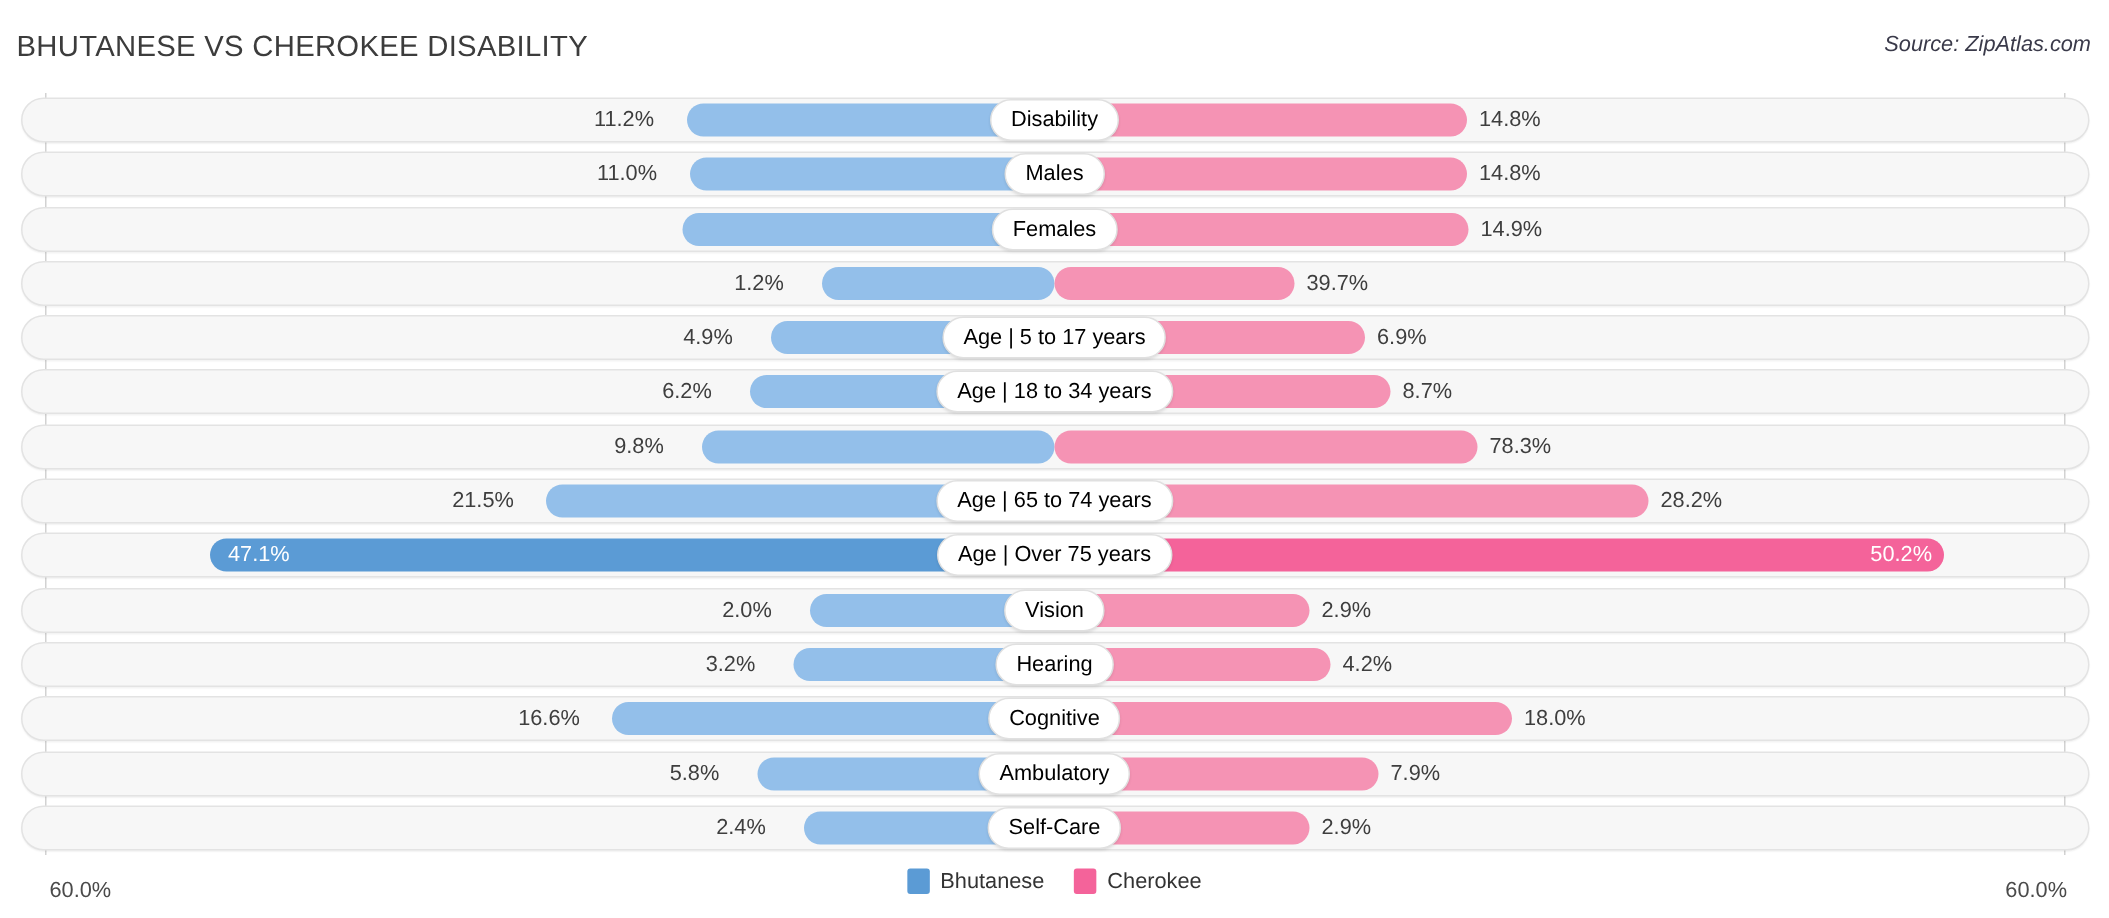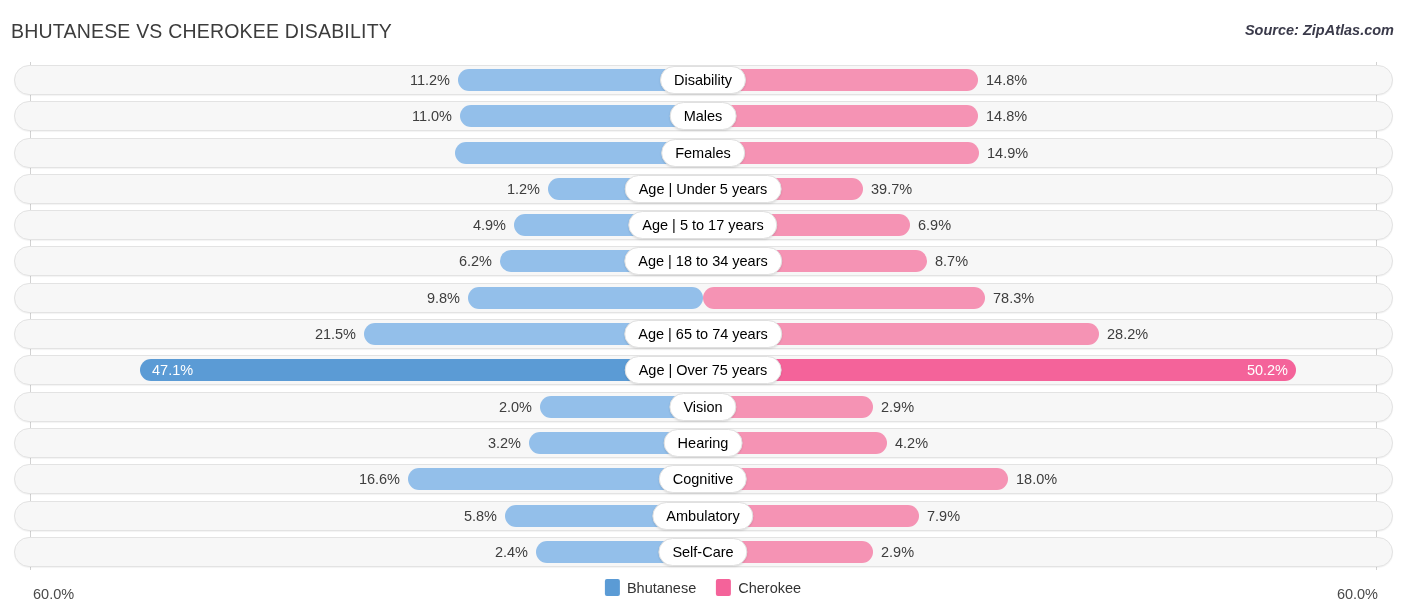--- a/index.html
+++ b/index.html
@@ -31,21 +31,21 @@
     letter-spacing: 0.2px;
     color: #3c3c3c;
     font-weight: 400;
     white-space: nowrap;
   }
   .source {
     position: absolute;
     right: 12px; top: 22px;
     font-size: 14.5px;
     font-style: italic;
-    font-weight: bold;
+    font-weight: normal;
     color: #3a3a4a;
     white-space: nowrap;
   }
 
   
   .plot {
     position: absolute;
     left: 0; top: 58px;
     width: 1406px;
     height: 512px;
@@ -95,21 +95,21 @@
 
   .val {
     position: absolute;
     top: 0;
     height: 30px;
     line-height: 30px;
     font-size: 14.5px;
     color: #3e3e3e;
     white-space: nowrap;
   }
-  .val.left  { text-align: right; }
+  .val.left  { text-align: center; }
   .val.right { text-align: left; }
   .val.inset { color: #ffffff; }
 
   .pill {
     position: absolute;
     top: 1px;
     height: 28px;
     line-height: 27px;
     background: #ffffff;
     border: 1px solid #e0e0e0;
@@ -191,21 +191,20 @@
           <div class="val left" style="left: 379px; width: 68px; margin-top: 46px;">11.5%</div>
           <div class="val right" style="left: 987px; width: 70px;">14.9%</div>
           <div class="pill" style="left: 703px;">Females</div>
         </div>
         <div class="row">
           <div class="track"></div>
           <div class="bar left" style="left: 548px; width: 155px;"></div>
           <div class="bar right" style="left: 703px; width: 160px;"></div>
           <div class="val left" style="left: 472px; width: 68px;">1.2%</div>
           <div class="val right" style="left: 871px; width: 70px;">39.7%</div>
-          <div class="pill" style="left: 703px;">Age | Under 5 years</div>
         </div>
         <div class="row">
           <div class="track"></div>
           <div class="bar left" style="left: 514px; width: 189px;"></div>
           <div class="bar right" style="left: 703px; width: 207px;"></div>
           <div class="val left" style="left: 438px; width: 68px;">4.9%</div>
           <div class="val right" style="left: 918px; width: 70px;">6.9%</div>
           <div class="pill" style="left: 703px;">Age | 5 to 17 years</div>
         </div>
         <div class="row">

